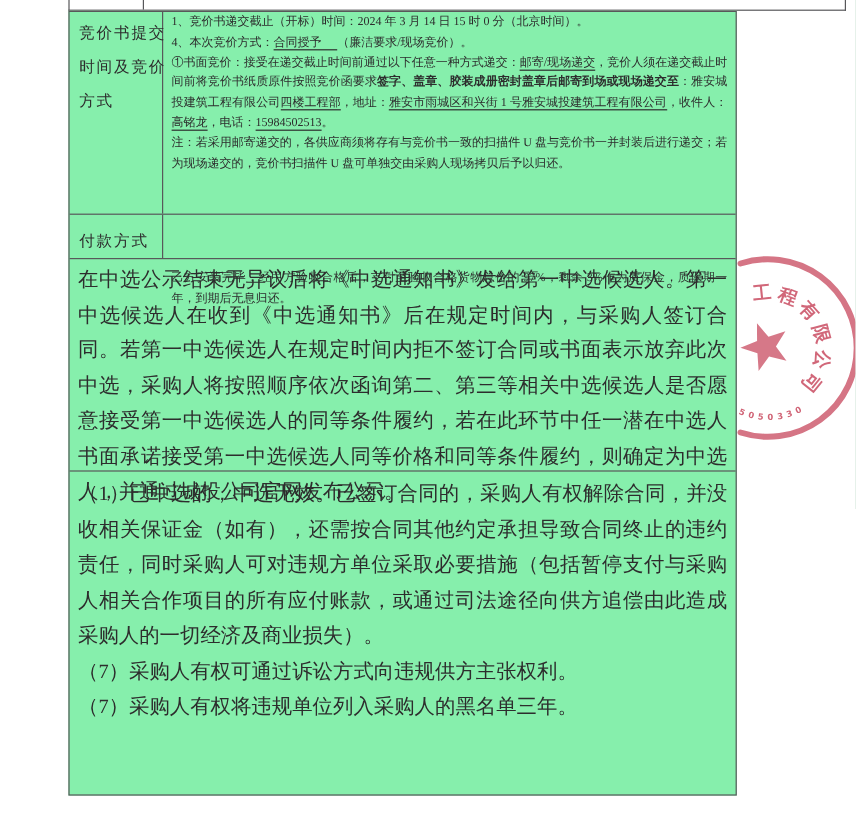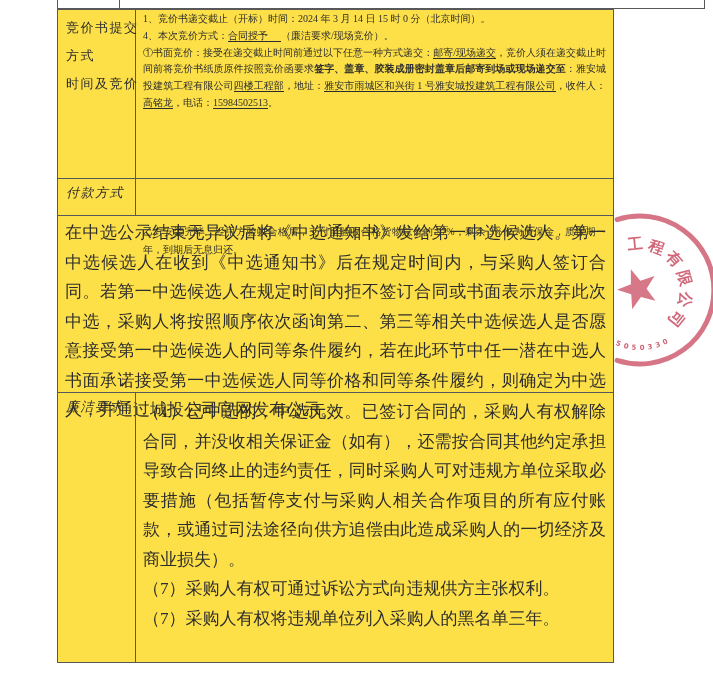--- a/index.html
+++ b/index.html
@@ -25,36 +25,36 @@
   }
   .frag-divider{
     position:absolute;left:61px;top:0;width:1px;height:100%;
     background:var(--bc);
   }
   
   .maintable{
     position:absolute;left:57px;top:9px;width:557px;
     border:1px solid var(--bc);
     box-sizing:border-box;
-    background:#fde047;
+    background:#86efac;
   }
   .trow{display:flex;box-sizing:border-box;}
   .trow + .trow{border-top:1px solid var(--bc);}
   .trow:nth-child(1){height:168px;}
   .trow:nth-child(2){height:37px;}
   .trow:nth-child(3){height:177px;}
   .trow:nth-child(4){height:270px;}
   .lcell{
     width:78px;box-sizing:border-box;
     border-right:1px solid var(--bc);
     display:flex;flex-direction:column;
     flex-shrink:0;
   }
   .lcell.valign-top{justify-content:flex-start;padding-top:4px;}
-  .lcell.valign-middle{justify-content:flex-start;font-style:italic;}
+  .lcell.valign-middle{justify-content:flex-end;}
   .llabel-line{
     line-height:28px;font-size:13px;letter-spacing:1.5px;
     padding-left:8px;white-space:nowrap;
   }
   .ccell{
     flex:1;min-width:0;box-sizing:border-box;
     padding:1px 7px 0 7px;
     text-align:justify;
   }
   .cpara{margin:0;}
@@ -83,46 +83,44 @@
 <div class="page">
 
   <div class="frag">
     <div class="frag-divider"></div>
   </div>
 
   <div class="maintable">
       <div class="trow">
         <div class="lcell valign-top">
           <div class="llabel-line">竞价书提交</div>
+          <div class="llabel-line">时间及竞价</div>
           <div class="llabel-line">方式</div>
-          <div class="llabel-line">时间及竞价</div>
         </div>
         <div class="ccell tight">
           <p class="cpara"><span class="">1、竞价书递交截止（开标）时间：2024 年 3 月 14 日 15 时 0 分（北京时间）。</span></p>
           <p class="cpara"><span class="">4、本次竞价方式：</span><span class="seg-u seg-pad">合同授予</span><span class="">（廉洁要求/现场竞价）。</span></p>
           <p class="cpara"><span class="">①书面竞价：接受在递交截止时间前通过以下任意一种方式递交：</span><span class="seg-u ">邮寄/现场递交</span><span class="">，竞价人须在递交截止时间前将竞价书纸质原件按照竞价函要求</span><span class="seg-b ">签字、盖章、胶装成册密封盖章后邮寄到场或现场递交至</span><span class="">：雅安城投建筑工程有限公司</span><span class="seg-u ">四楼工程部</span><span class="">，地址：</span><span class="seg-u ">雅安市雨城区和兴街 1 号雅安城投建筑工程有限公司</span><span class="">，收件人：</span><span class="seg-u ">高铭龙</span><span class="">，电话：</span><span class="seg-u ">15984502513</span><span class="">。</span></p>
+          <p class="cpara"><span class="">注：若采用邮寄递交的，各供应商须将存有与竞价书一致的扫描件 U 盘与竞价书一并封装后进行递交；若为现场递交的，竞价书扫描件 U 盘可单独交由采购人现场拷贝后予以归还。</span></p>
         </div>
       </div>
       <div class="trow">
         <div class="lcell valign-middle">
           <div class="llabel-line">付款方式</div>
         </div>
         <div class="ccell tight">
           <p class="cpara"><span class="">乙方安装完毕，经甲方验收合格后，支付至验收合格货物总价的 97%，剩余 3%作为质保金，质保期一年，到期后无息归还。</span></p>
         </div>
       </div>
       <div class="trow">
         <div class="ccell loose">
           <p class="cpara"><span class="">在中选公示结束无异议后将《中选通知书》发给第一中选候选人。第一中选候选人在收到《中选通知书》后在规定时间内，与采购人签订合同。若第一中选候选人在规定时间内拒不签订合同或书面表示放弃此次中选，采购人将按照顺序依次函询第二、第三等相关中选候选人是否愿意接受第一中选候选人的同等条件履约，若在此环节中任一潜在中选人书面承诺接受第一中选候选人同等价格和同等条件履约，则确定为中选人，并通过城投公司官网发布公示。</span></p>
         </div>
       </div>
       <div class="trow">
-        <div class="lcell valign-middle">
-          <div class="llabel-line">廉洁要求</div>
-        </div>
         <div class="ccell loose">
           <p class="cpara"><span class="">（1）已中选的，中选无效。已签订合同的，采购人有权解除合同，并没收相关保证金（如有），还需按合同其他约定承担导致合同终止的违约责任，同时采购人可对违规方单位采取必要措施（包括暂停支付与采购人相关合作项目的所有应付账款，或通过司法途径向供方追偿由此造成采购人的一切经济及商业损失）。</span></p>
           <p class="cpara"><span class="">（7）采购人有权可通过诉讼方式向违规供方主张权利。</span></p>
           <p class="cpara"><span class="">（7）采购人有权将违规单位列入采购人的黑名单三年。</span></p>
         </div>
       </div>
     </div>
 
   <svg class="seal" viewBox="0 0 200 220" xmlns="http://www.w3.org/2000/svg">
       <path d="M 77.1 26.6 A 74 74 0 1 1 77.1 167.4" fill="none" stroke="#cb5266" stroke-width="5" stroke-opacity="0.8" stroke-linecap="round"></path>

